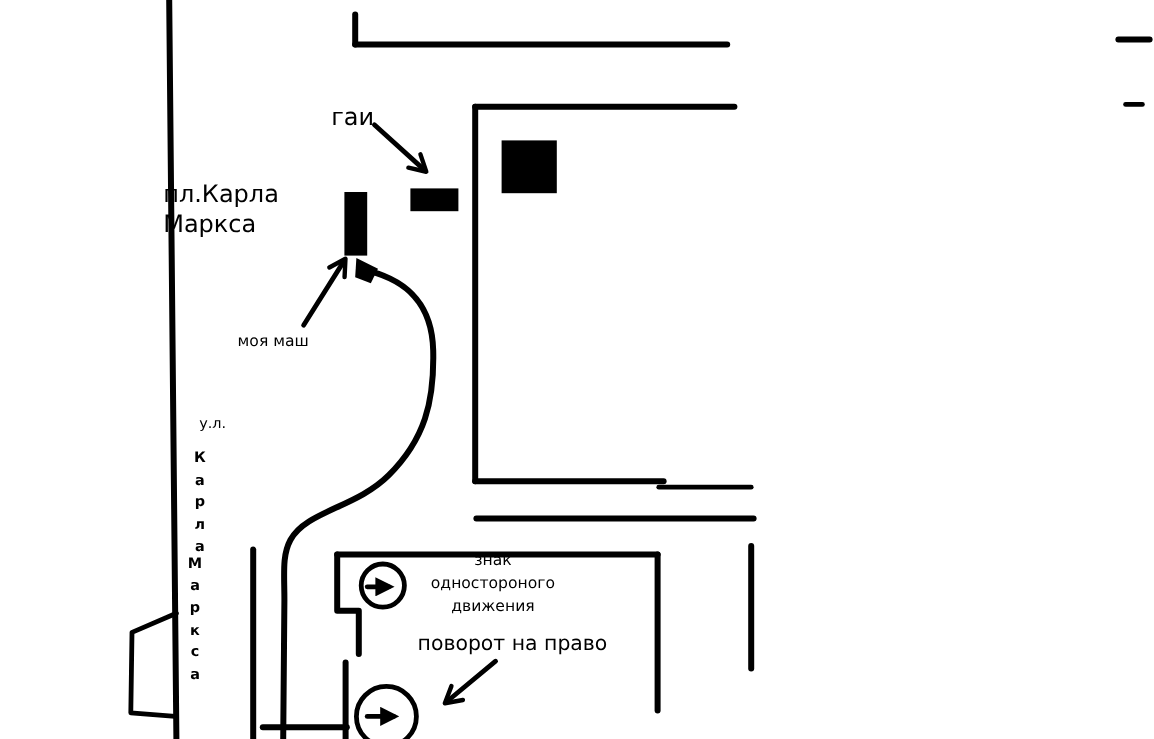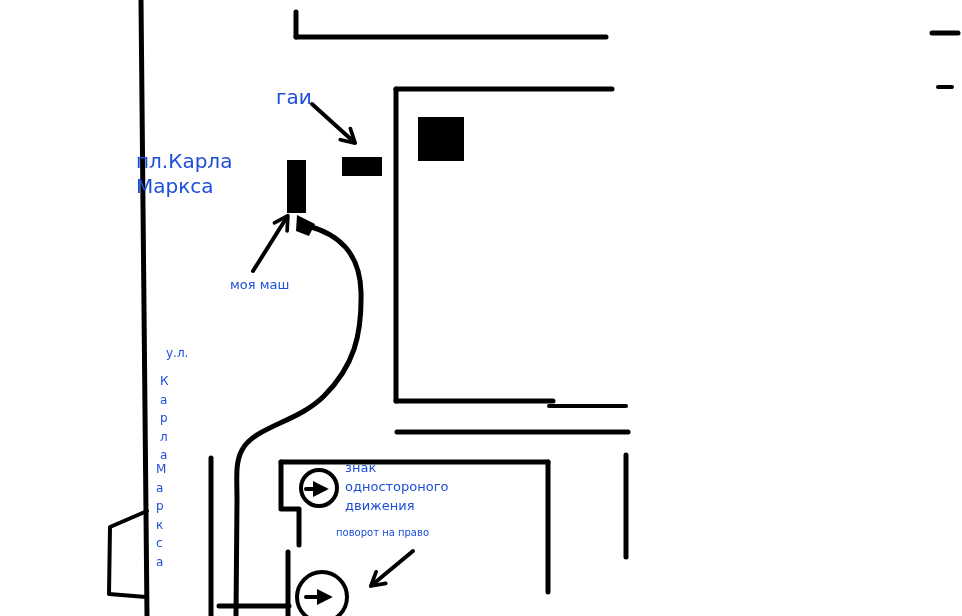--- a/index.html
+++ b/index.html
@@ -15,39 +15,40 @@
     overflow: hidden;
     font-family: "DejaVu Sans", sans-serif;
   }
   #drawing {
     position: absolute;
     left: 0;
     top: 0;
   }
   .lbl {
     position: absolute;
-    color: #1d4ed8;
+    color: #000000;
     white-space: pre-line;
     font-family: "DejaVu Sans", sans-serif;
   }
   .lbl-gai       { left: 276px; top: 85px;  font-size: 20px; }
   .lbl-square    { left: 136px; top: 149px; font-size: 20px; line-height: 1.25; }
-  .lbl-mycar     { left: 198px; top: 277px; font-size: 13px; margin-left: 32px; }
+  .lbl-mycar     { left: 198px; top: 277px; font-size: 13px; }
   .lbl-ul        { left: 166px; top: 346px; font-size: 12px; }
   .vtext {
     width: 13px;
     word-break: break-all;
-    text-align: left;
+    text-align: center;
     font-size: 12px;
     line-height: 1.55;
+    font-weight: bold;
   }
   .lbl-street1   { left: 160px; top: 372px; }
   .lbl-street2   { left: 156px; top: 460px; }
-  .lbl-sign      { left: 345px; top: 459px; font-size: 13px; line-height: 1.45; }
-  .lbl-turn      { left: 336px; top: 527px; font-size: 10px; }
+  .lbl-sign      { left: 359px; top: 459px; font-size: 13px; line-height: 1.45; text-align: center; }
+  .lbl-turn      { left: 348px; top: 527px; font-size: 17px; }
 </style>
 </head>
 <body>
 
 <div id="canvas">
 
   <svg id="drawing" width="962" height="616" viewBox="0 0 962 616" fill="none" stroke="#000000" stroke-linecap="round" stroke-linejoin="round">
     <defs>
       <marker id="vhead" viewBox="0 0 12 12" refX="9" refY="6" markerWidth="5" markerHeight="5" orient="auto" markerUnits="strokeWidth">
         <path d="M2 1.5 L10 6 L2 10.5" fill="none" stroke="#000000" stroke-width="2.2" stroke-linecap="round" stroke-linejoin="round"></path>

